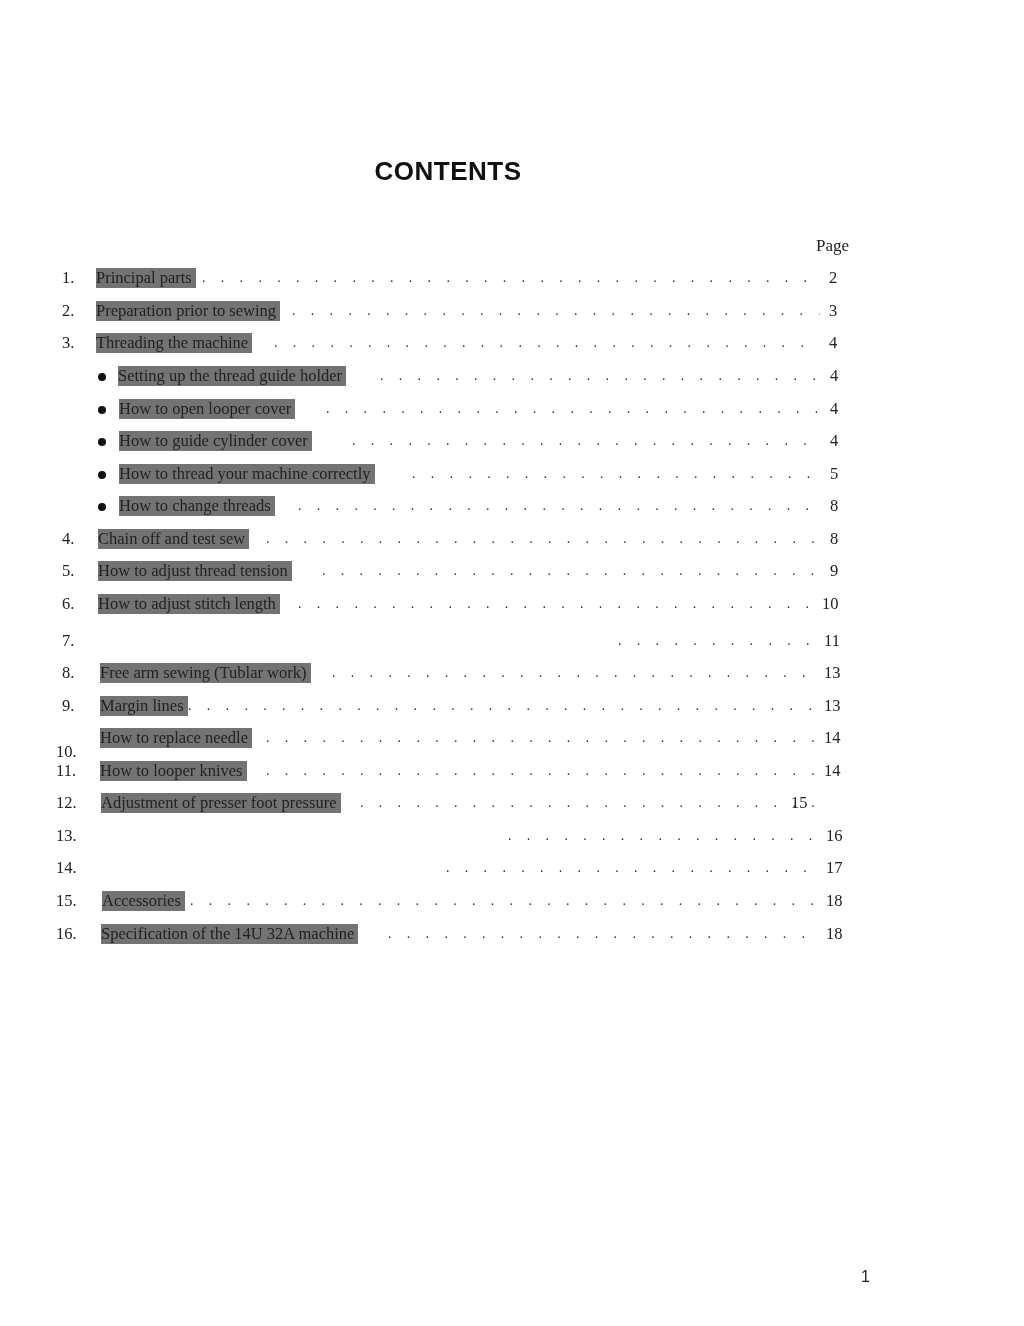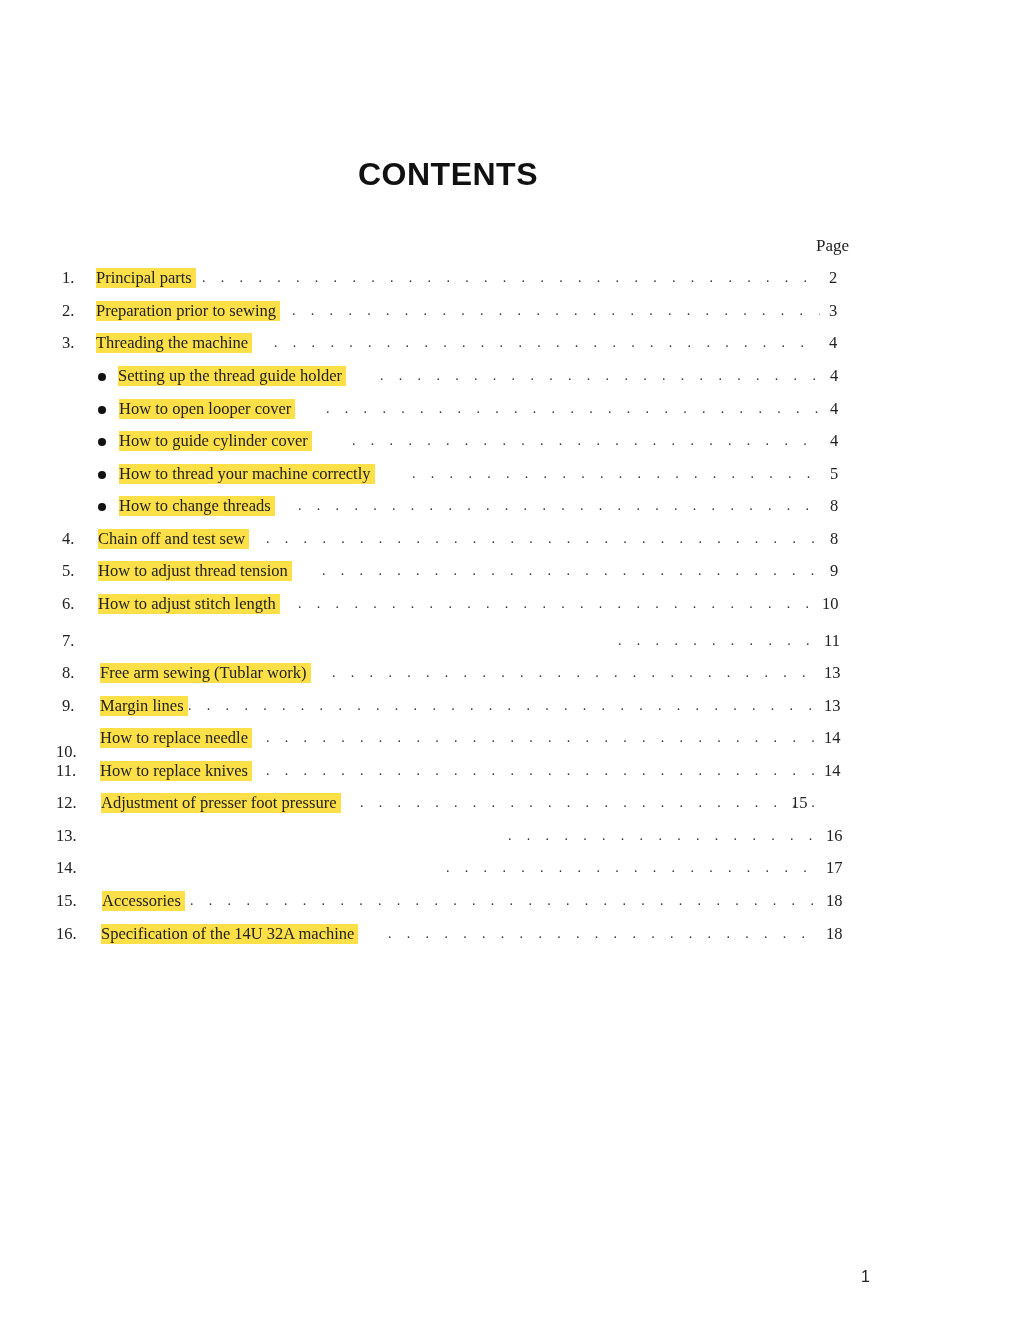--- a/index.html
+++ b/index.html
@@ -16,21 +16,21 @@
     font-family: "Liberation Serif", "DejaVu Serif", serif;
   }
   .page-title {
     position: absolute;
     left: 0;
     width: 896px;
     top: 156px;
     text-align: center;
     font-family: "Liberation Sans", "DejaVu Sans", sans-serif;
     font-weight: bold;
-    font-size: 32px;
+    font-size: 26px;
     letter-spacing: 0.5px;
     color: #111;
   }
   .page-col-header {
     position: absolute;
     top: 236px;
     right: 175px;
     font-size: 17px;
     color: #222;
   }
@@ -58,21 +58,21 @@
     display: inline-block;
     width: 8px;
     height: 8px;
     border-radius: 50%;
     background: #111;
     top: 7px;
   }
   .toc-label {
     position: absolute;
     white-space: nowrap;
-    background: #fde047;
+    background: #737373;
     padding-right: 4px;
   }
   .toc-leader {
     position: absolute;
     overflow: hidden;
     white-space: nowrap;
     letter-spacing: 5.9px;
     color: #333;
     font-size: 14px;
     top: 2px;
@@ -200,21 +200,21 @@
     <div class="toc-row" style="top:728px;left:56px;width:796px;">
       <span class="toc-num" style="left:0;margin-top:14px;">10.</span>
       <span class="toc-leader" style="left:210px;width:548px;">. . . . . . . . . . . . . . . . . . . . . . . . . . . . . . . . . . . . . . . . . . . . . . . . . . . . . . . . . . . . . . . . . . . . . . . . . . . . .</span>
       <span class="toc-label" style="left:44px;">How to replace needle</span>
       <span class="toc-page" style="left:768px;">14</span>
     </div>
 
     <div class="toc-row" style="top:761px;left:56px;width:796px;">
       <span class="toc-num" style="left:0;">11.</span>
       <span class="toc-leader" style="left:210px;width:548px;">. . . . . . . . . . . . . . . . . . . . . . . . . . . . . . . . . . . . . . . . . . . . . . . . . . . . . . . . . . . . . . . . . . . . . . . . . . . . .</span>
-      <span class="toc-label" style="left:44px;">How to replace knives</span>
+      <span class="toc-label" style="left:44px;">How to looper knives</span>
       <span class="toc-page" style="left:768px;">14</span>
     </div>
 
     <div class="toc-row" style="top:793px;left:56px;width:796px;">
       <span class="toc-num" style="left:0;">12.</span>
       <span class="toc-leader" style="left:304px;width:454px;">. . . . . . . . . . . . . . . . . . . . . . . . . . . . . . . . . . . . . . . . . . . . . . . . . . . . . . . . . .</span>
       <span class="toc-label" style="left:45px;">Adjustment of presser foot pressure</span>
       <span class="toc-page" style="left:735px;">15</span>
     </div>
 

